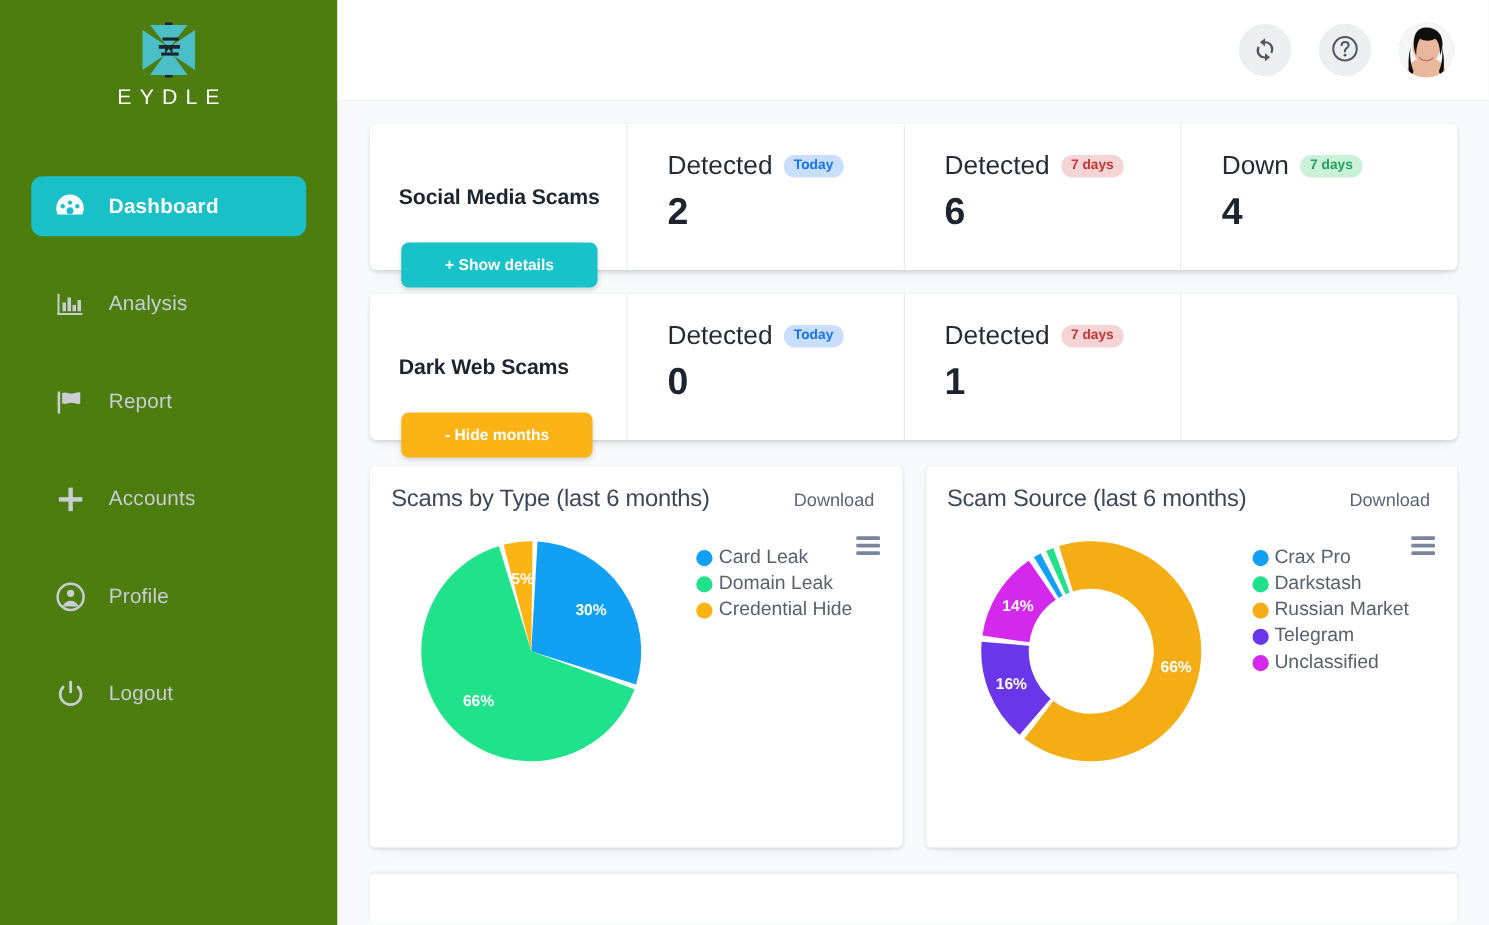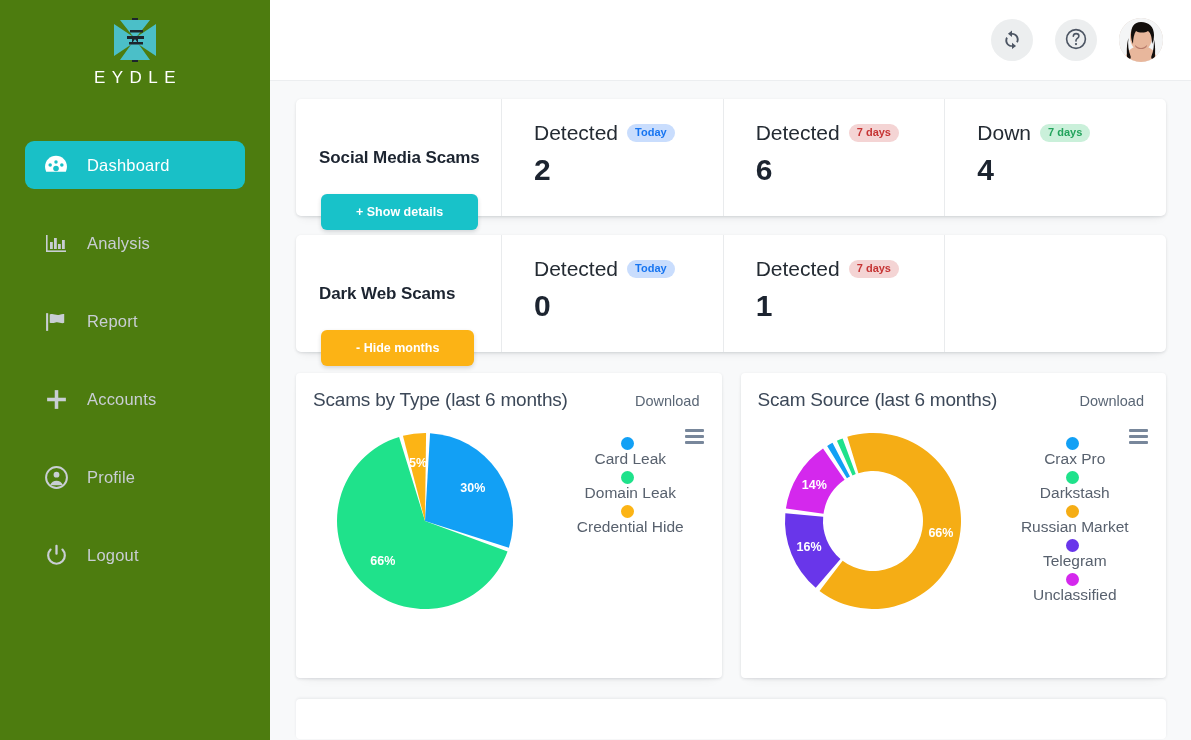--- a/index.html
+++ b/index.html
@@ -40,21 +40,21 @@
     cursor: pointer;
     color: #c9ced4;
   }
   .nav-item.active { background: #19c0c7; color: #ffffff; }
   .nav-icon {
     width: 62px; flex: 0 0 62px;
     display: flex; align-items: center; justify-content: center;
   }
   .nav-icon svg { display:block; }
   .nav-label { font-size: 16.5px; letter-spacing: .2px; }
-  .nav-item.active .nav-label { color: #fff; font-weight: 400; }
+  .nav-item.active .nav-label { color: #fff; font-weight: 700; }
 
   
   #main {
     flex: 1 1 auto; height: 740px;
     background: #f8f9fa;
     position: relative;
     overflow: hidden;
   }
   #topbar {
     height: 81px; background: #ffffff;
@@ -162,21 +162,21 @@
   .chart-plot svg { display: block; overflow: visible; }
   .slice-label {
     font-size: 12.5px; font-weight: bold; fill: #fff;
     font-family: "Liberation Sans", sans-serif;
   }
   .legend {
     flex: 1 1 auto; padding-top: 16px; padding-left: 4px;
   }
   .legend-row {
     display: flex; align-items: center;
-    margin-bottom: 3px; cursor: pointer; flex-direction: column;
+    margin-bottom: 3px; cursor: pointer;
   }
   .legend-dot {
     width: 13px; height: 13px; border-radius: 50%;
     flex: 0 0 13px; margin-right: 5px;
   }
   .legend-label { font-size: 15.5px; color: #58616e; }
 
   
   .bottom-card {
     background: #fff; border-radius: 4px;

